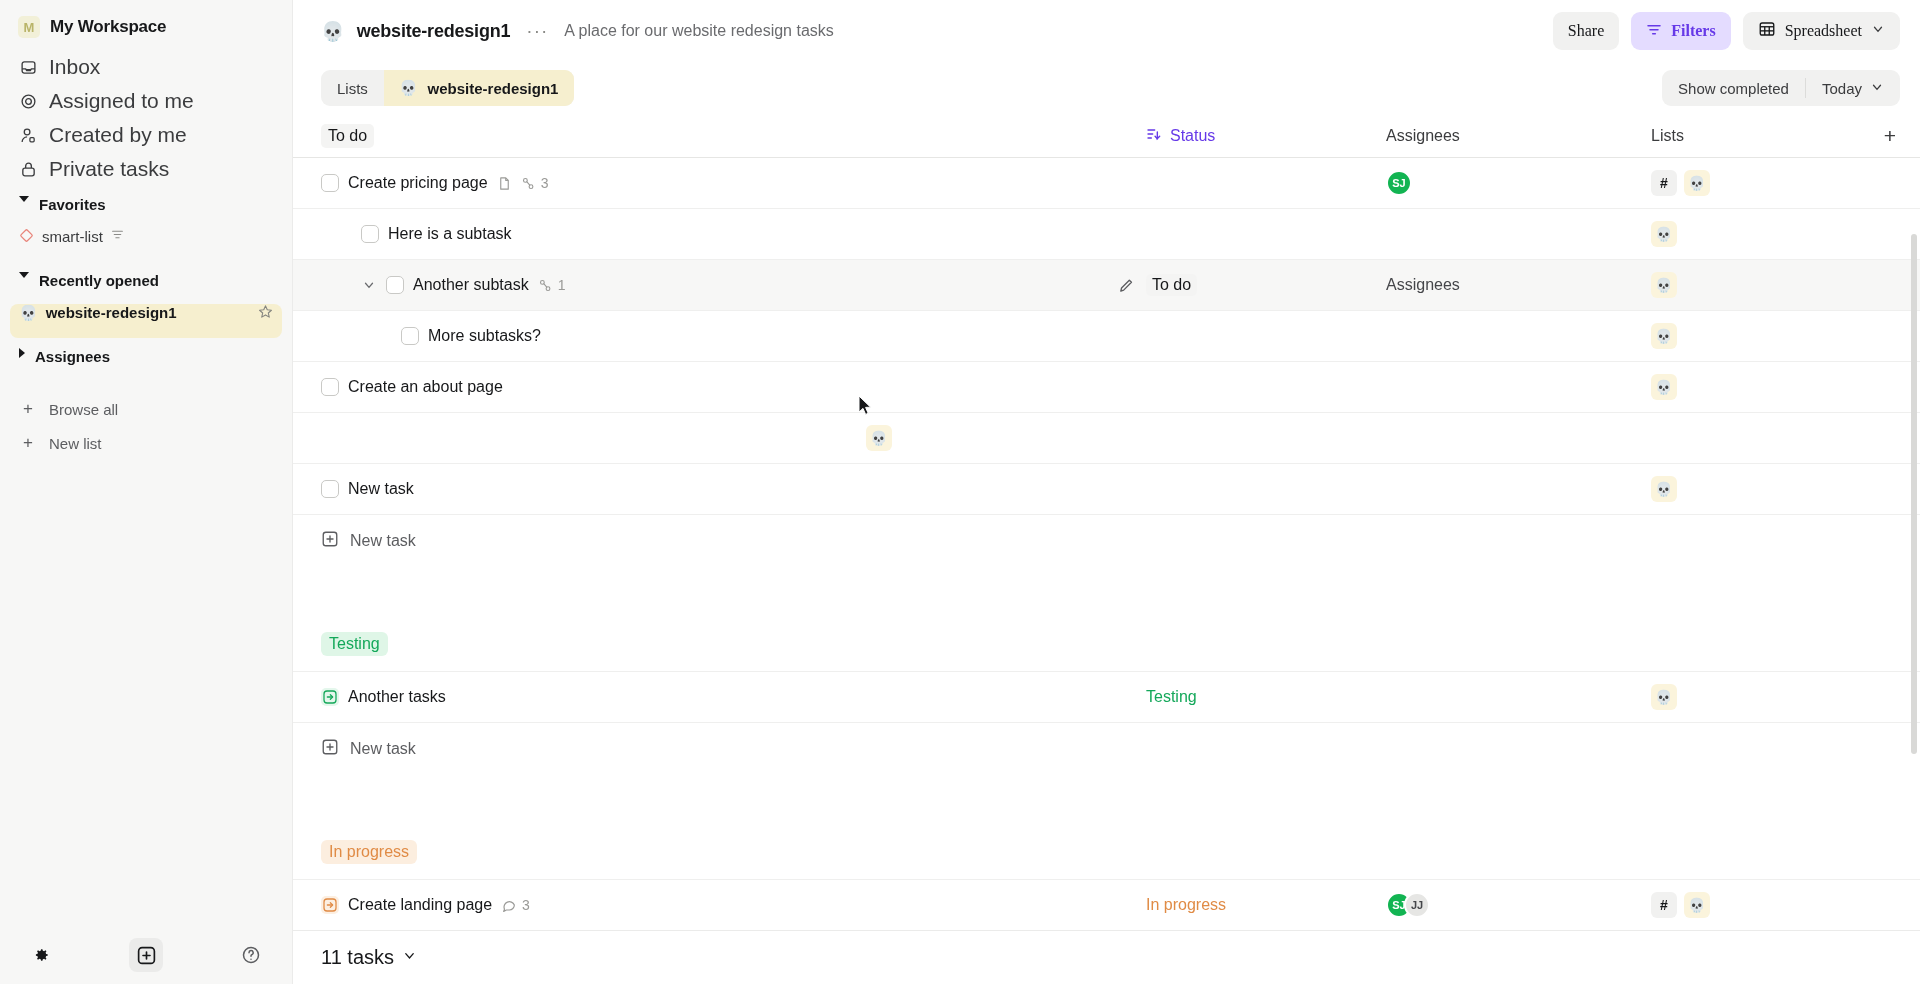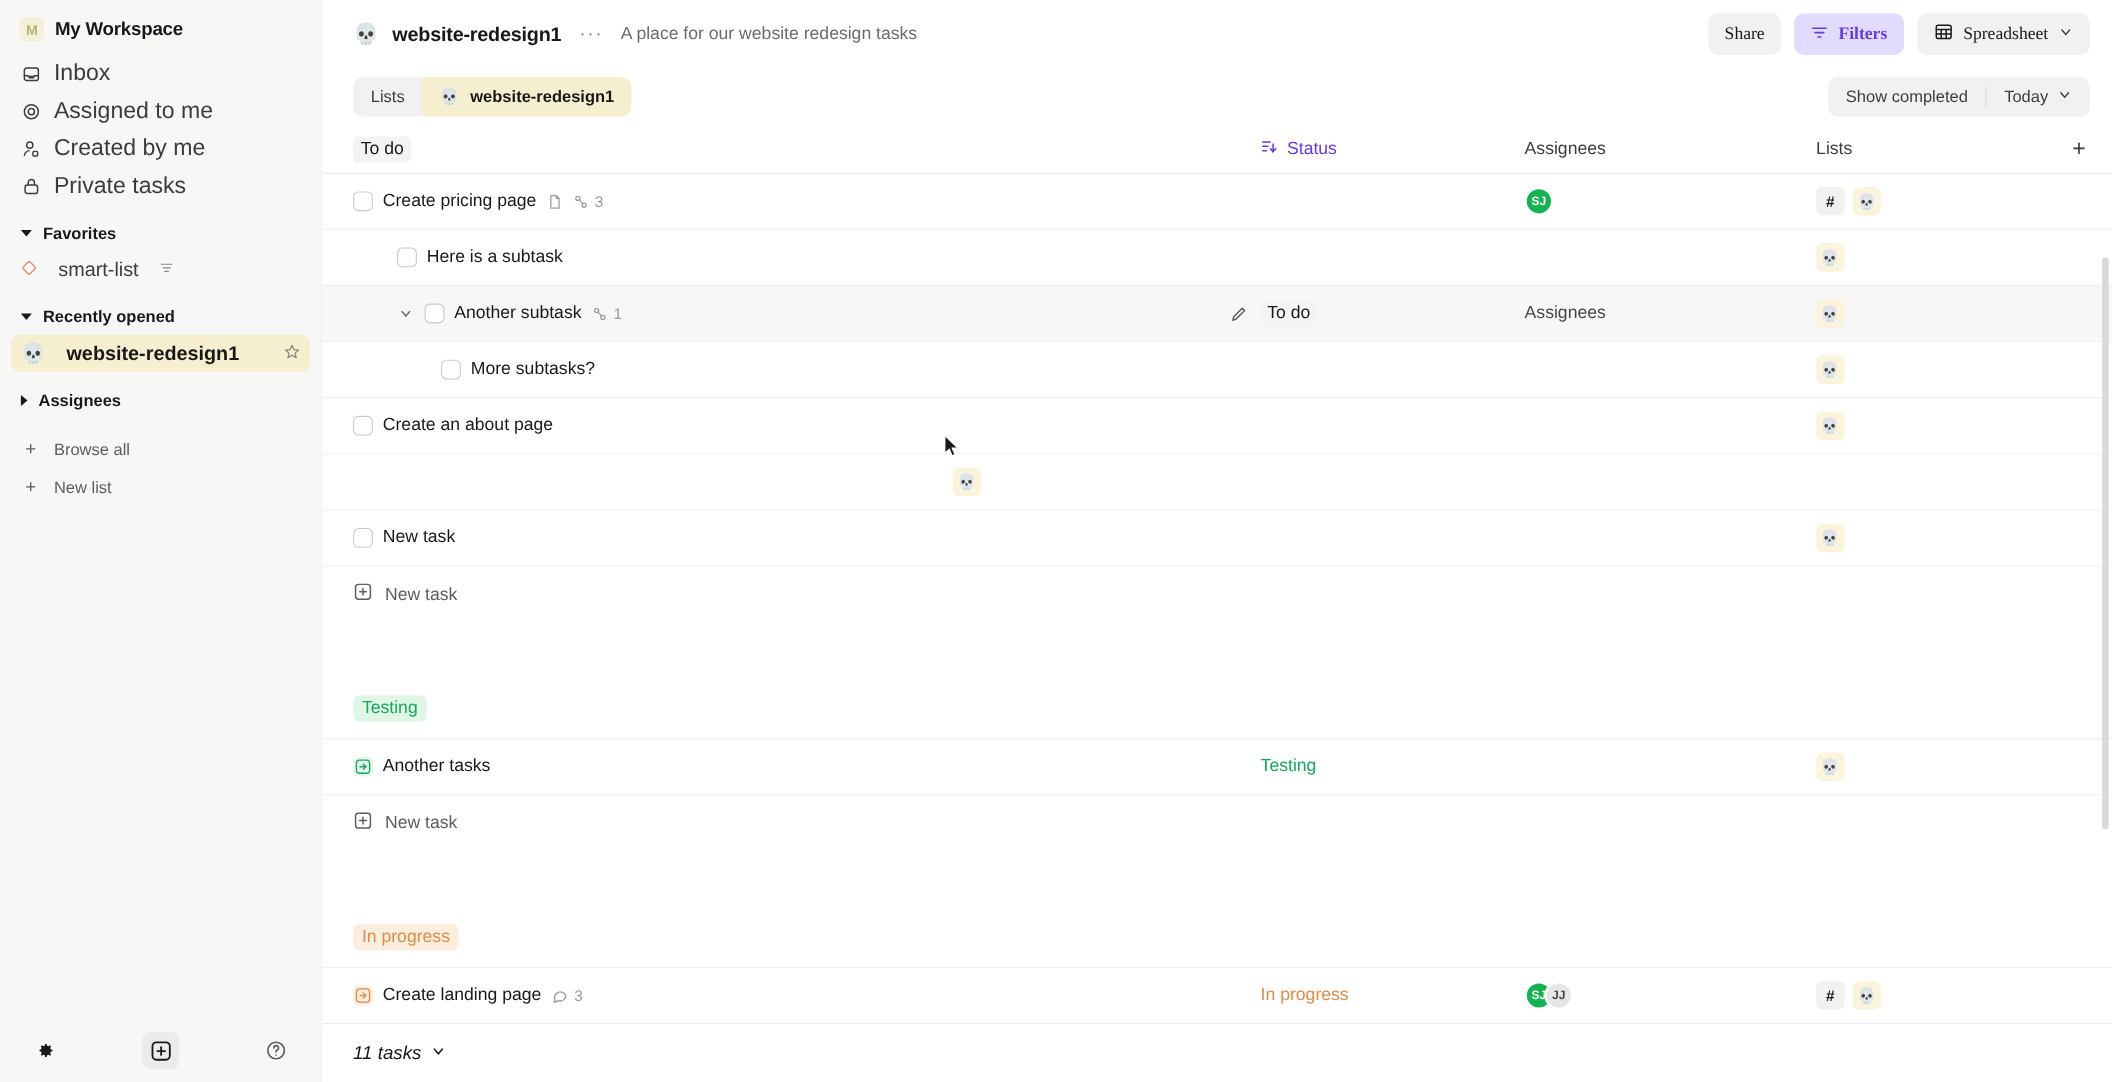--- a/index.html
+++ b/index.html
@@ -49,32 +49,32 @@
 
   .nav { padding: 2px 10px 0 10px; }
   .nav-item {
     display: flex; align-items: center; gap: 12px;
     height: 34px; padding: 0 9px; border-radius: 8px;
     font-size: 21px; color: #3b3c3e; cursor: pointer;
   }
   .nav-item .ic { width: 18px; height: 18px; display:flex; align-items:center; justify-content:center; flex: 0 0 18px;}
 
   .section-head {
-    display: flex; align-items: center; gap: 10px;
+    display: flex; align-items: flex-start; gap: 10px;
     height: 32px; margin: 10px 10px 0 10px; padding: 0 9px;
     font-size: 15px; font-weight: 700; color: #17181a; cursor: pointer;
   }
   .caret { width: 0; height: 0; flex: 0 0 auto; }
   .caret.down { border-left: 5px solid transparent; border-right: 5px solid transparent; border-top: 6px solid #17181a; }
   .caret.right { border-top: 5px solid transparent; border-bottom: 5px solid transparent; border-left: 6px solid #17181a; }
 
   .list-item {
-    display: flex; align-items: center; gap: 19px;
+    display: flex; align-items: flex-start; gap: 8px;
     height: 34px; margin: 0 10px; padding: 0 9px; border-radius: 8px;
-    font-size: 18px; color: #3b3c3e; cursor: pointer;
+    font-size: 15px; color: #3b3c3e; cursor: pointer;
   }
   .list-item.active { background: #f6efcf; color: #17181a; font-weight: 600;}
   .list-item .star { margin-left: auto; color: #85857f; font-size: 14px; }
   .list-item .flt { color: #8a8a87; font-size: 13px; }
 
   .addrow {
     display: flex; align-items: center; gap: 12px;
     height: 34px; margin: 0 10px; padding: 0 9px; border-radius: 8px;
     font-size: 15px; color: #5c5d60; cursor: pointer;
   }
@@ -203,21 +203,21 @@
 
   .status-arrow { width: 18px; height: 18px; border-radius: 5px; display:flex; align-items:center; justify-content:center; flex:0 0 18px; }
   .status-arrow.green { background:#e4f7ec; }
   .status-arrow.orange { background:#fcefe2; }
 
   .footer-bar {
     height: 54px; border-top: 1px solid #ebebea;
     display: flex; align-items: center; padding-left: 28px; gap: 8px;
     background:#fff;
   }
-  .footer-bar .ft { font-size: 17px; color: #17181a; font-style: italic; }
+  .footer-bar .ft { font-size: 20px; color: #17181a; }
 
   .scrollbar {
     position: absolute; right: 3px; top: 120px;
     width: 6px; height: 520px; border-radius: 3px; background: #d9d9d7;
   }
   .cursor { position: absolute; left: 566px; top: 282px; width: 14px; height: 20px; pointer-events:none; }
 </style>
 </head>
 <body>
 

